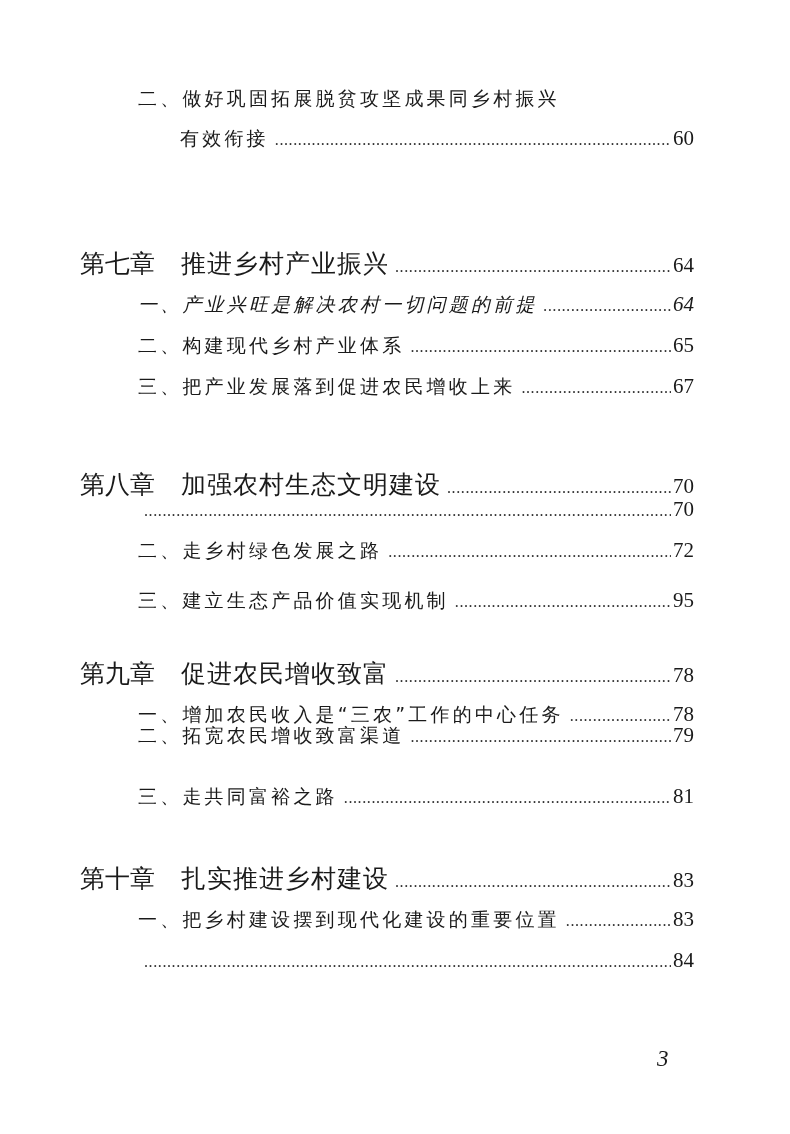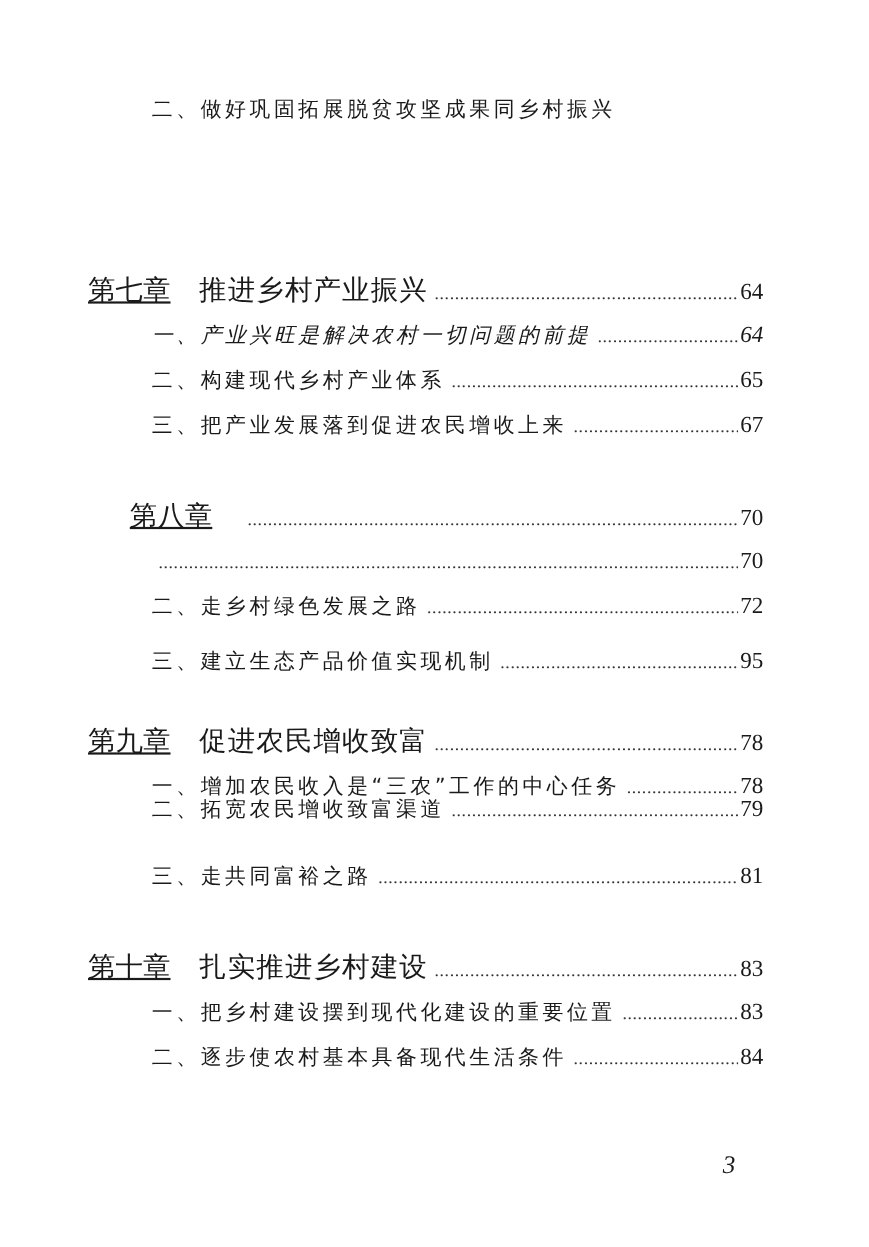--- a/index.html
+++ b/index.html
@@ -1,36 +1,41 @@
 <!DOCTYPE html>
 <html><head>
   <meta charset="utf-8">
   <style>
     html, body { margin: 0; padding: 0; background: #ffffff; }
     body { width: 790px; height: 1134px; position: relative; overflow: hidden; color: #1a1a1a; }
     .page { position: absolute; left: 0; top: 0; width: 790px; height: 1134px; }
     .row { position: absolute; display: flex; align-items: baseline; white-space: nowrap; }
     .sec { left: 138px; right: 96px; font-family: "DejaVu Sans", sans-serif; font-size: 19px; letter-spacing: 3.2px; }
     .chap { left: 80px; right: 96px; font-family: "DejaVu Serif", serif; font-size: 25px; }
-    .chap .num { margin-right: 26px; letter-spacing: 0px; text-decoration: underline; }
+    .chap .num { margin-right: 26px; letter-spacing: 0px; }
     .chap .title { letter-spacing: 1px; }
     .lead { flex: 1; overflow: hidden; margin: 0 2px 0 6px; font-family: "Liberation Serif", serif; font-size: 16px; letter-spacing: 0.6px; color: #333; }
     .lead::before { content: "......................................................................................................................................................................................................................"; }
     .pg { font-family: "Liberation Serif", serif; font-size: 21px; letter-spacing: 0; }
     .chap .pg { font-size: 21px; }
     .cont { left: 180px; }
     .pagenum { position: absolute; left: 657px; top: 1046px; font-family: "Liberation Serif", serif; font-style: italic; font-size: 23px; }
   </style>
 </head>
 <body>
 
 <div class="page">
 
   <div class="row sec" style="top:86px;">
     <span>二、做好巩固拓展脱贫攻坚成果同乡村振兴</span>
+  </div>
+  <div class="row sec cont" style="top:126px;">
+    <span>有效衔接</span>
+    <span class="lead"></span>
+    <span class="pg">60</span>
   </div>
 
   <div class="row chap" style="top:247px;">
     <span class="num">第七章</span>
     <span class="title">推进乡村产业振兴</span>
     <span class="lead"></span>
     <span class="pg">64</span>
   </div>
   <div class="row sec" style="top:292px;font-style:italic;">
     <span>一、产业兴旺是解决农村一切问题的前提</span>
@@ -41,22 +46,23 @@
     <span>二、构建现代乡村产业体系</span>
     <span class="lead"></span>
     <span class="pg">65</span>
   </div>
   <div class="row sec" style="top:374px;">
     <span>三、把产业发展落到促进农民增收上来</span>
     <span class="lead"></span>
     <span class="pg">67</span>
   </div>
 
-  <div class="row chap" style="top:452px;margin-left:38px;">
+  <div class="row chap" style="top:468px;">
     <span class="num">第八章</span>
+    <span class="title">加强农村生态文明建设</span>
     <span class="lead"></span>
     <span class="pg">70</span>
   </div>
   <div class="row sec" style="top:497px;">
     <span class="lead"></span>
     <span class="pg">70</span>
   </div>
   <div class="row sec" style="top:538px;">
     <span>二、走乡村绿色发展之路</span>
     <span class="lead"></span>
@@ -95,19 +101,18 @@
     <span class="title">扎实推进乡村建设</span>
     <span class="lead"></span>
     <span class="pg">83</span>
   </div>
   <div class="row sec" style="top:907px;">
     <span>一、把乡村建设摆到现代化建设的重要位置</span>
     <span class="lead"></span>
     <span class="pg">83</span>
   </div>
   <div class="row sec" style="top:948px;">
-    <span>二、逐步使农村基本具备现代生活条件</span>
     <span class="lead"></span>
     <span class="pg">84</span>
   </div>
 
   <div class="pagenum">3</div>
 </div>
 
 </body></html>

